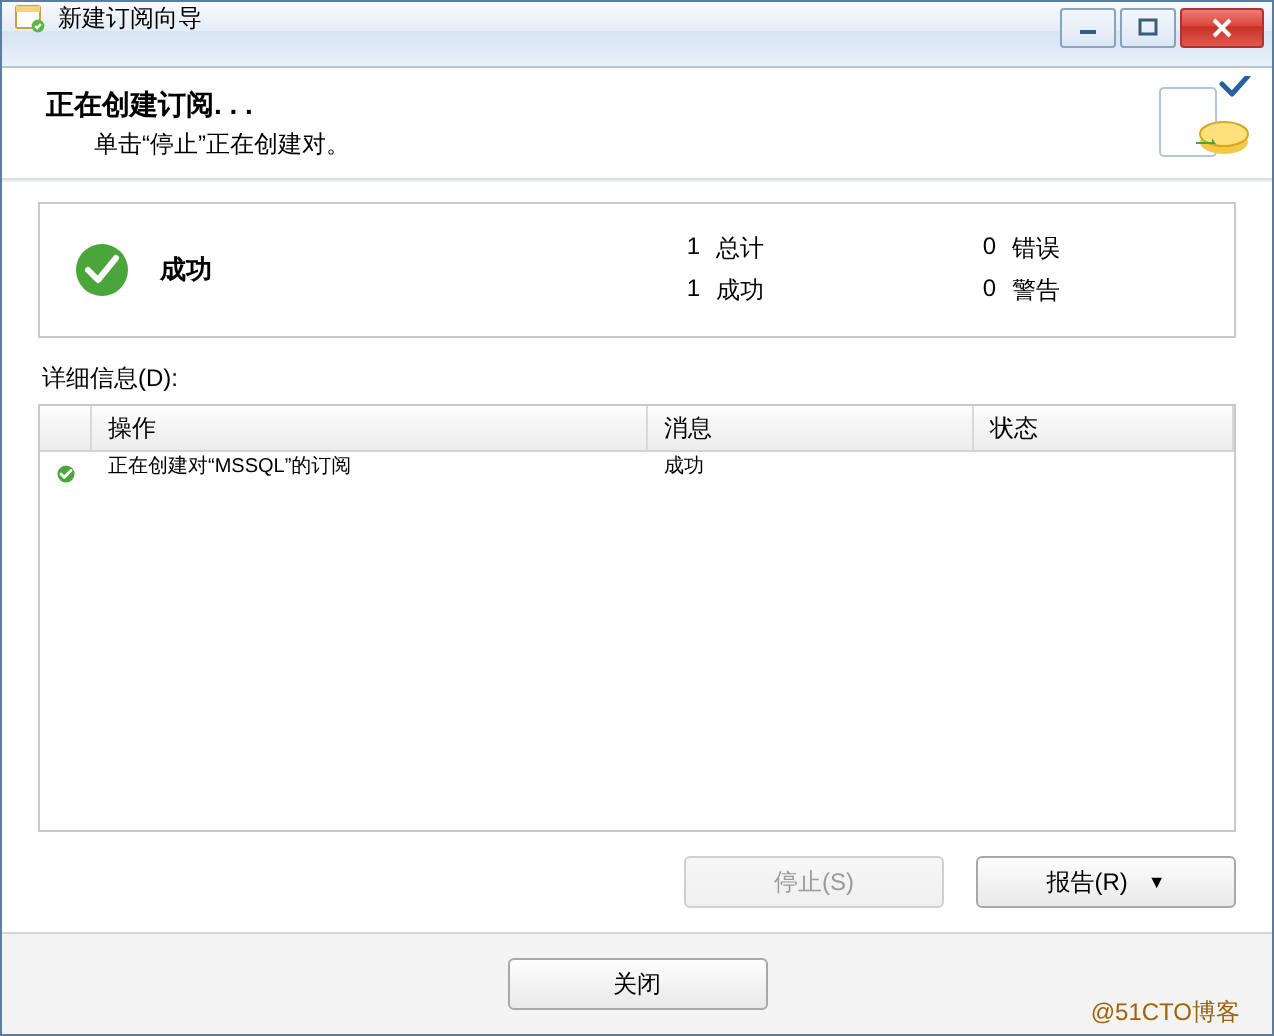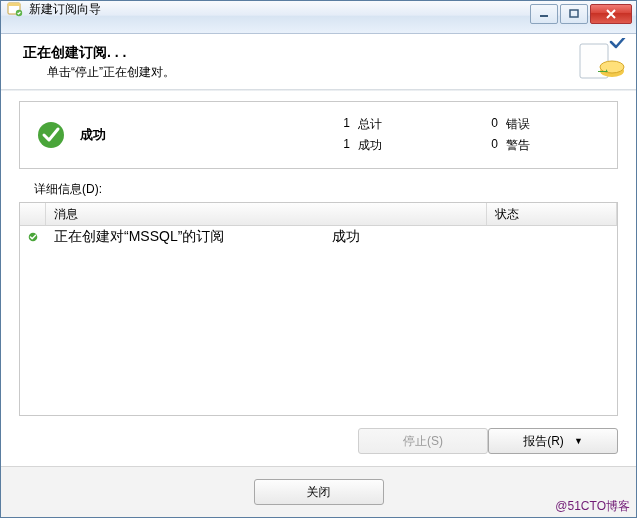--- a/index.html
+++ b/index.html
@@ -15,40 +15,40 @@
 .hdr-text h1{margin:0;font-size:14px;font-weight:bold}
 .hdr-text p{margin:2px 0 0 24px;font-size:12px}
 .hdr-icon{position:absolute;right:10px;top:4px;width:48px;height:44px}
 .sep{height:2px;background:linear-gradient(to bottom,#d0d6dc,#f5f7f9);margin:0}
 .body{flex:1;padding:10px 18px 0 18px;display:flex;flex-direction:column;overflow:hidden}
 .summary{border:1px solid #c9c9c9;padding:14px 16px;display:flex;align-items:center;background:#fff}
 .summary .big-icon{width:30px;height:30px;margin-right:14px}
 .summary .status{font-weight:bold;font-size:13px;flex:0 0 250px}
 .stats{display:grid;grid-template-columns:20px auto 80px 20px auto;row-gap:4px;column-gap:8px;font-size:12px}
 .stats .n{text-align:right}
-.details-label{margin:12px 0 4px 15px}
+.details-label{margin:12px 0 4px 2px}
 .table-wrap{flex:1;border:1px solid #c9c9c9;background:#fff;overflow:hidden}
 .thead{display:flex;background:linear-gradient(to bottom,#fdfdfd,#ececec);border-bottom:1px solid #d4d4d4;height:22px;align-items:center;font-size:12px}
 .thead .col{padding:0 8px;border-right:1px solid #d9d9d9;height:100%;display:flex;align-items:center;box-sizing:border-box}
 .col-ic{width:26px;border-right:1px solid #d9d9d9}
 .col-op{width:278px}
 .col-st{width:130px}
 .col-msg{flex:1;border-right:none}
-.trow{display:flex;height:22px;align-items:center;font-size:14px}
+.trow{display:flex;height:22px;font-size:10px}
 .trow .cell{padding:0 8px;box-sizing:border-box}
 .cell-ic{width:26px;display:flex;align-items:center;justify-content:center}
 .cell-op{width:278px}
 .cell-st{width:130px}
 .cell-msg{flex:1}
-.btnrow{padding:12px 0 12px 0;display:flex;justify-content:flex-end;}
+.btnrow{padding:12px 0 12px 0;display:flex;justify-content:flex-end;gap:16px}
 .btn{min-width:104px;height:24px;border:1px solid #a8a8a8;background:linear-gradient(to bottom,#fdfdfd,#e9e9e9);border-radius:3px;display:inline-flex;align-items:center;justify-content:center;font-size:12px;cursor:pointer;padding:0 12px;position:relative}
 .btn.disabled{color:#9a9a9a;border-color:#cfcfcf;background:linear-gradient(to bottom,#f7f7f7,#efefef);cursor:default}
 .btn .caret{margin-left:10px;font-size:9px}
 .footer{border-top:1px solid #d6d6d6;padding:12px 18px;display:flex;justify-content:center;background:#f3f3f3}
-.watermark{position:absolute;right:6px;bottom:2px;color:#701a75;font-size:12px;pointer-events:none}
+.watermark{position:absolute;right:16px;bottom:2px;color:#a16207;font-size:12px;pointer-events:none}
 
 .chk-lg circle{fill:#4aa53a}
 .chk-lg path{stroke:#fff;stroke-width:3;fill:none;stroke-linecap:round;stroke-linejoin:round}
 .chk-sm circle{fill:#4aa53a}
 .chk-sm path{stroke:#fff;stroke-width:2;fill:none;stroke-linecap:round;stroke-linejoin:round}
 .blue-check{stroke:#2a5fa0;stroke-width:2.5;fill:none;stroke-linecap:round;stroke-linejoin:round}
 </style>
 </head>
 <body>
 
@@ -122,20 +122,21 @@
         <span class="n">0</span>
         <span>警告</span>
       </div>
     </div>
 
     <div class="details-label">详细信息(D):</div>
 
     <div class="table-wrap">
       <div class="thead">
         <div class="col col-ic"></div>
+        <div class="col col-op">操作</div>
         <div class="col col-msg">消息</div>
         <div class="col col-st">状态</div>
       </div>
       <div class="trow">
         <div class="cell cell-ic">
           <svg class="chk-sm" width="14" height="14" viewBox="0 0 14 14">
               <circle cx="7" cy="7" r="6"></circle>
               <path d="M3.5 7 l2.3 2.3 L10.5 4.5"></path>
             </svg>
         </div>

